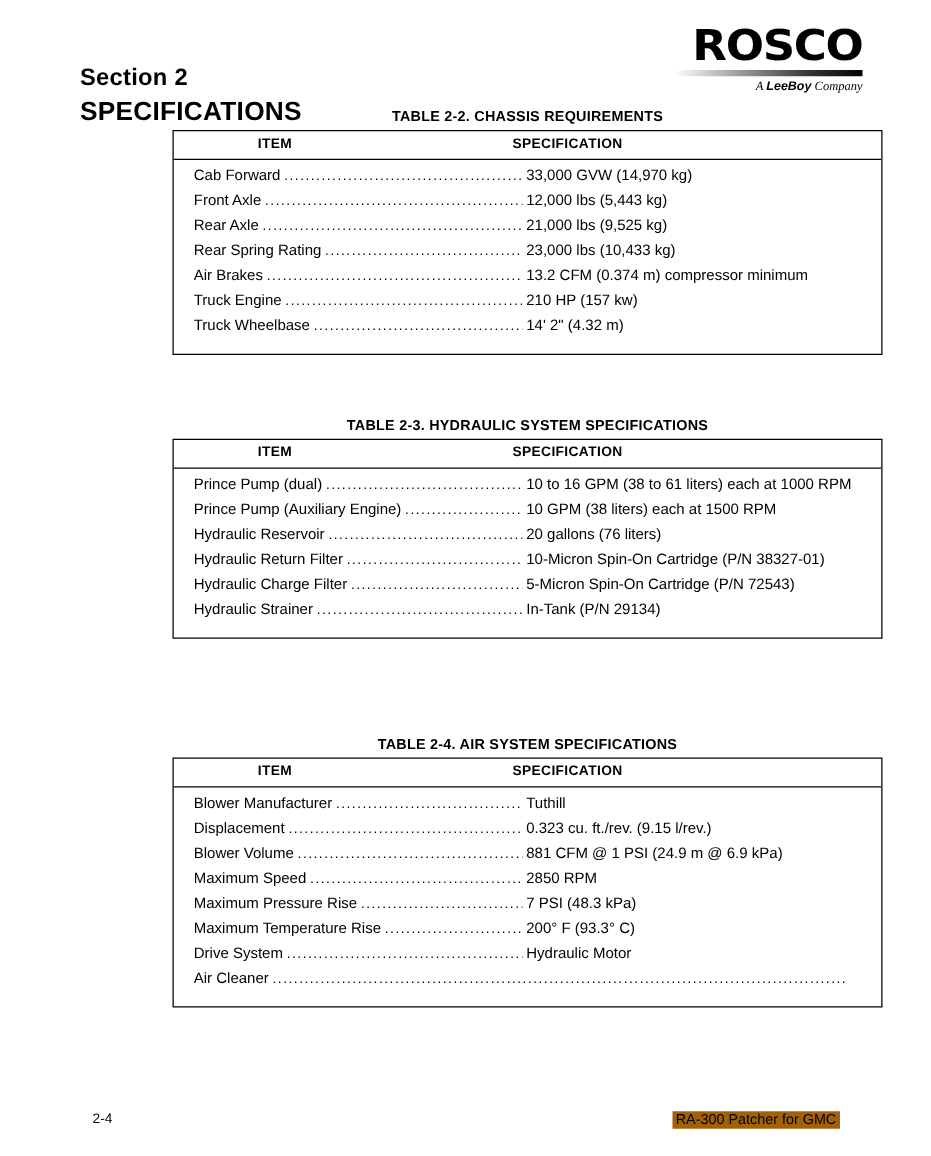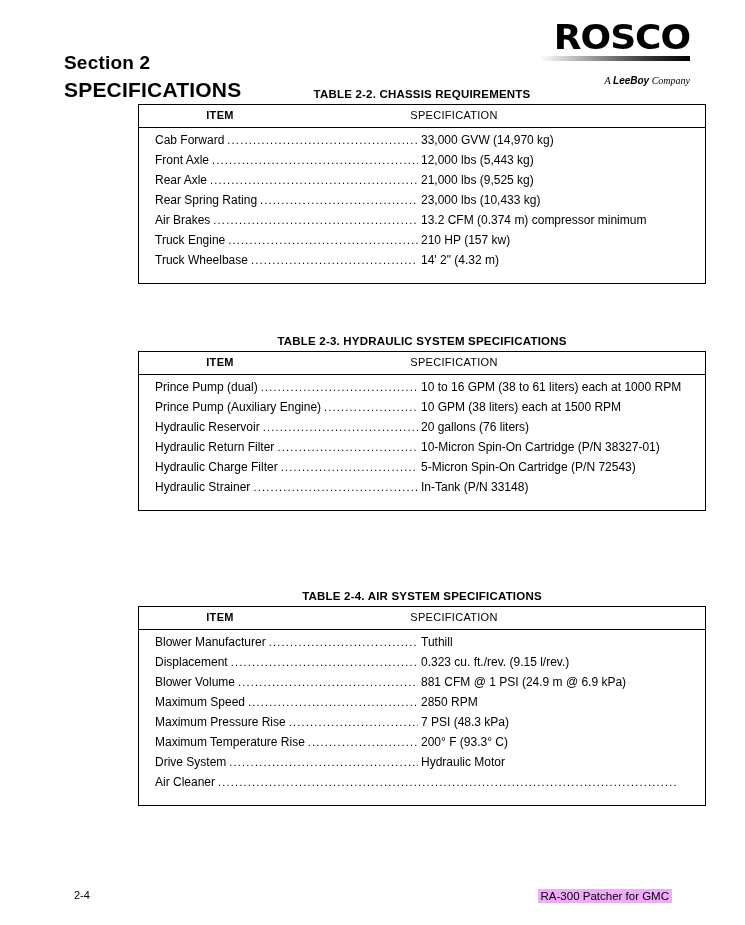--- a/index.html
+++ b/index.html
@@ -59,21 +59,21 @@
     transform-origin: right center;
     color: #000;
   }
   .logo-bar {
     margin-top: 2px;
     height: 5px;
     width: 150px;
     background: linear-gradient(to right, #ffffff 0%, #9a9a9a 35%, #3a3a3a 70%, #000000 100%);
   }
   .logo-tagline {
-    margin-top: 14px;
+    margin-top: 3px;
     font-family: "Liberation Serif", serif;
     font-size: 10px;
     font-style: italic;
     line-height: 12px;
     white-space: nowrap;
   }
   .logo-tagline .strong {
     font-family: "Liberation Sans", sans-serif;
     font-weight: bold;
     font-style: italic;
@@ -114,21 +114,21 @@
     font-weight: bold;
     letter-spacing: 0.3px;
   }
   .spec-head .col-spec {
     position: absolute;
     left: 200px;
     width: 230px;
     text-align: center;
     top: 4px;
     font-size: 11px;
-    font-weight: normal;
+    font-weight: bold;
     letter-spacing: 0.3px;
   }
   .spec-body {
     padding: 5px 0 10px 0;
   }
   .spec-row {
     display: flex;
     align-items: baseline;
     height: 20px;
     font-size: 12px;
@@ -272,21 +272,21 @@
         <span class="row-spec-holder">10-Micron Spin-On Cartridge (P/N 38327-01)</span>
       </div>
       <div class="spec-row">
         <span class="row-item">Hydraulic Charge Filter</span>
         <span class="row-dots dots-fill"></span>
         <span class="row-spec-holder">5-Micron Spin-On Cartridge (P/N 72543)</span>
       </div>
       <div class="spec-row">
         <span class="row-item">Hydraulic Strainer</span>
         <span class="row-dots dots-fill"></span>
-        <span class="row-spec-holder">In-Tank (P/N 33148)</span>
+        <span class="row-spec-holder">In-Tank (P/N 29134)</span>
       </div>
     </div>
   </div>
 </div>
 
 <div class="spec-table-wrap" style="top:590px;">
   <div class="table-caption">TABLE 2-4.  AIR SYSTEM SPECIFICATIONS</div>
   <div class="spec-table">
     <div class="spec-head">
       <div class="col-item">ITEM</div>
@@ -331,14 +331,14 @@
       <div class="spec-row">
         <span class="row-item">Air Cleaner</span>
         <span class="row-dots dots-fill"></span>
       </div>
     </div>
   </div>
 </div>
 
 <div class="page-footer">
   <div class="footer-page-num">2-4</div>
-  <div class="footer-doc-ref" style="background: #f0abfc;">RA-300 Patcher for GMC</div>
+  <div class="footer-doc-ref" style="background: #a16207;">RA-300 Patcher for GMC</div>
 </div>
 
 </body></html>

